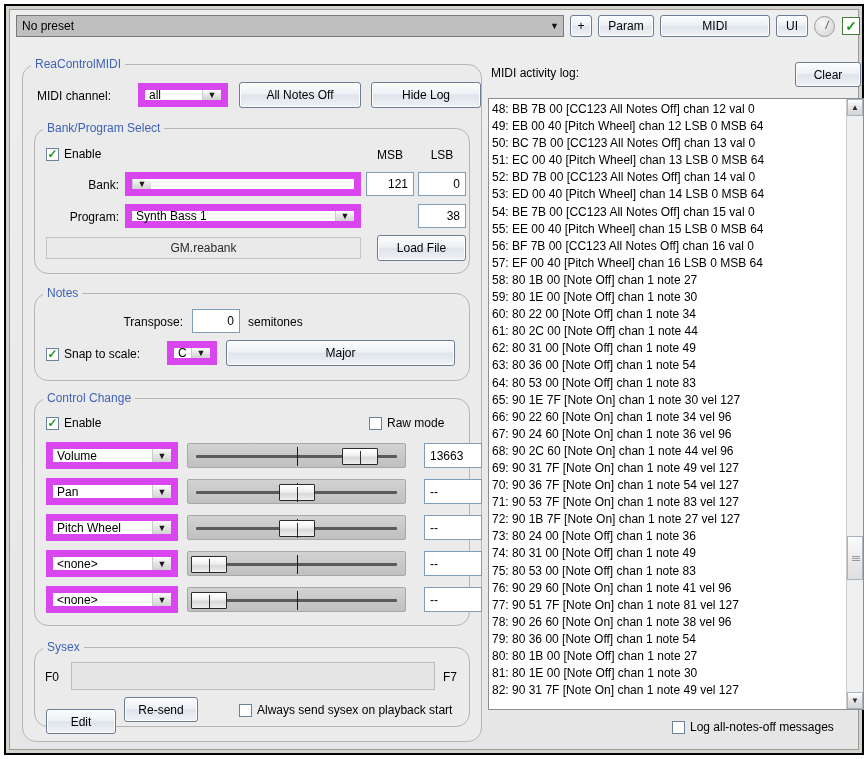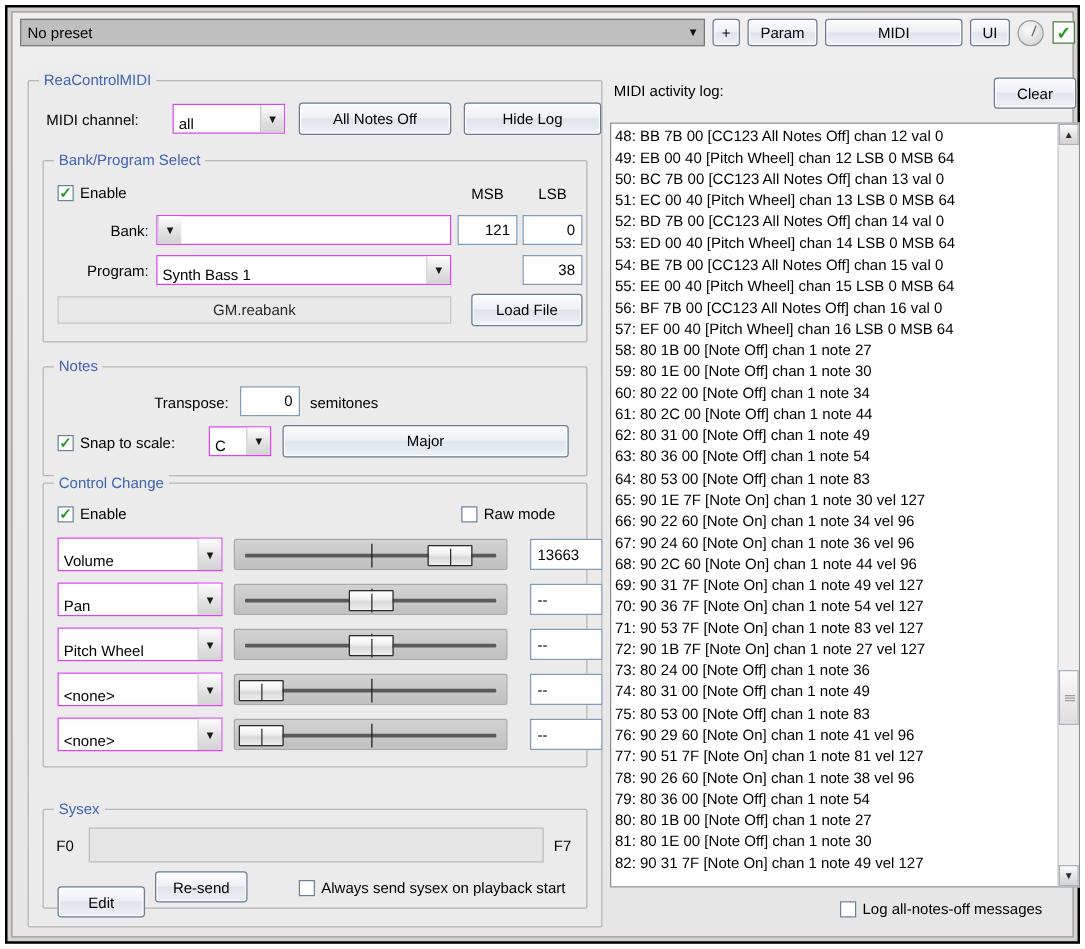--- a/index.html
+++ b/index.html
@@ -71,40 +71,40 @@
     position:absolute; left:826px; top:2px; width:18px; height:18px;
     border:1px solid #4a7a3a; background:#ffffff;
     display:flex; align-items:center; justify-content:center;
   }
   #chk-bypass .tick { color:#1f9c1f; font-size:14px; line-height:1; font-weight:bold; }
 
   
   .group {
     position:absolute;
     border:1px solid #b5b5b5;
-    border-radius:2px;
+    border-radius:14px;
     background: transparent;
   }
   .group > .legend {
     position:absolute; top:-8px; left:8px;
     padding:0 4px;
     background:#ebebeb;
     color:#3f63b5; font-size:12px;
     white-space:nowrap;
   }
 
   #grp-main { left:12px; top:54px; width:460px; height:678px; background:#ebebeb; }
 
   .lbl { font-size:12px; color:#000; white-space:nowrap; }
 
   
   .combo {
-    border:1px solid #d946ef;
+    border:7px solid #d946ef;
     background:#ffffff;
-    display:flex; align-items:flex-end;
+    display:flex; align-items:center;
     height:24px;
   }
   .combo .txt { flex:1; padding-left:4px; font-size:12px; white-space:nowrap; overflow:hidden;}
   .combo .arrow {
     width:19px; height:100%;
     background: linear-gradient(180deg,#fdfdfd,#e3e3e3 55%,#d2d2d2 100%);
     border-left:1px solid #c8ccd1;
     display:flex; align-items:center; justify-content:center;
     font-size:9px; color:#1a1a1a;
   }
@@ -128,21 +128,21 @@
   .cb { display:flex; align-items:center; gap:5px; }
   .cbbox {
     width:13px; height:13px; border:1px solid #6b8299; background:#fff;
     display:flex; align-items:center; justify-content:center; flex:none;
   }
   .cbbox .tick { color:#1f9c1f; font-size:12px; line-height:1; font-weight:bold;}
 
   
   #grp-bank  { left:24px; top:118px; width:436px; height:146px; }
   #grp-notes { left:24px; top:283px; width:436px; height:88px;text-decoration:underline; }
-  #grp-cc    { left:24px; top:376px; width:436px; height:228px;padding-left:24px; }
+  #grp-cc    { left:24px; top:388px; width:436px; height:228px;padding-left:24px; }
   #grp-sysex { left:24px; top:637px; width:436px; height:80px; }
 
   
   .slider {
     position:relative; height:25px;
     border:1px solid #a8a8a8;
     border-radius:2px;
     background: linear-gradient(180deg,#d2d2d2,#c0c0c0);
   }
   .slider .track {

